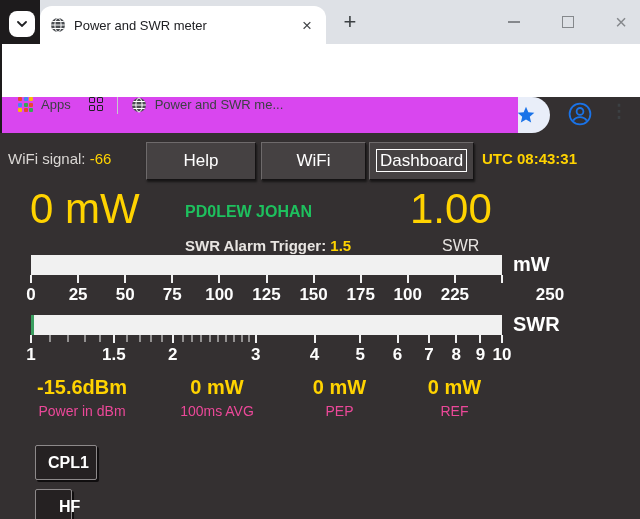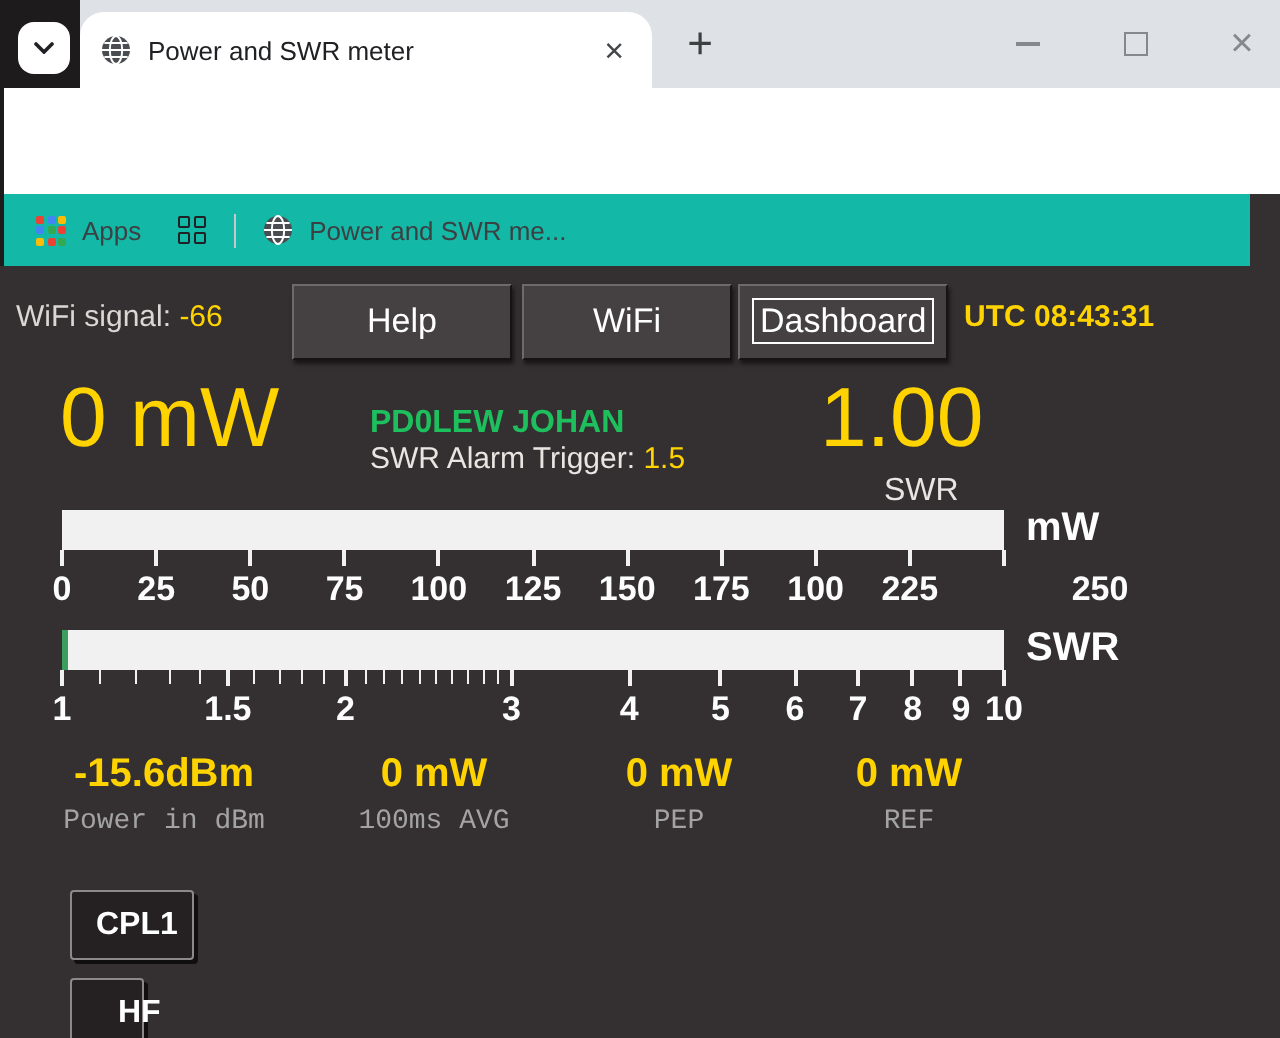--- a/index.html
+++ b/index.html
@@ -34,56 +34,56 @@
   .omnibox{position:absolute;left:124px;top:53px;width:424px;height:36px;border-radius:18px;background:#e9eef9;
     display:flex;align-items:center;}
   .sec-chip{margin-left:7px;height:26px;border-radius:13px;background:#fff;display:flex;align-items:center;
     padding:0 11px;gap:6px;}
   .sec-text{font-size:12.5px;font-weight:700;color:#3c4043;}
   .url-text{font-size:15px;color:#202124;margin-left:10px;flex:1;}
   .star{margin-right:14px;width:20px;height:20px;}
   .profile{position:absolute;left:566px;top:58px;width:24px;height:24px;}
   .kebab{position:absolute;left:608px;top:56px;font-size:18px;color:#3c4043;font-weight:bold;}
   
-  .bookbar{position:absolute;left:0;top:97px;width:625px;height:36px;background:#14b8a6;border-left:2px solid var(--dark);
-    box-sizing:border-box;display:flex;align-items:center;padding-left:16px;}
+  .bookbar{position:absolute;left:0;top:97px;width:518px;height:36px;background:#d946ef;border-left:2px solid var(--dark);
+    box-sizing:border-box;display:flex;padding-left:16px;}
   .appsgrid{display:grid;grid-template-columns:repeat(3,4px);grid-template-rows:repeat(3,4px);gap:1.5px;}
   .appsgrid i{width:4px;height:4px;border-radius:1px;display:block;}
   .bk-label{font-size:13px;color:#3c4043;margin-left:8px;}
   .sq-icon{display:grid;grid-template-columns:repeat(2,6px);grid-template-rows:repeat(2,6px);gap:2px;margin-left:18px;}
   .sq-icon i{display:block;width:6px;height:6px;border:1.5px solid #202124;box-sizing:border-box;border-radius:1px;}
   .bb-divider{width:1px;height:17px;background:#c6c9cc;margin:0 13px 0 14px;}
   
   .page{position:absolute;left:0;top:133px;width:640px;height:386px;background:var(--page-bg,#343031);color:#e8e5e2;}
   .status-text{position:absolute;left:8px;top:17px;font-size:15px;color:#dad7d4;}
   .status-text .val{color:var(--yellow);}
   .utc{position:absolute;left:482px;top:17px;font-size:15px;font-weight:bold;color:var(--yellow);white-space:nowrap;}
   .navbtn{position:absolute;top:9px;height:38px;background:var(--btnface);color:#fff;font-size:17px;
     font-family:"Liberation Sans",sans-serif;
     border:1px solid;border-color:#6e6a6b #151314 #151314 #6e6a6b;box-shadow:1px 2px 2px rgba(0,0,0,.55);}
   .focus-ring{border:1px solid #fff;padding:1px 3px;}
   .big-val{position:absolute;font-size:42px;color:var(--yellow);line-height:42px;white-space:nowrap;}
   .callsign{position:absolute;left:185px;top:70px;font-size:16px;font-weight:bold;color:var(--green);white-space:nowrap;}
-  .alarm{position:absolute;left:185px;top:88px;font-size:15px;color:#e8e5e2;white-space:nowrap;}
+  .alarm{position:absolute;left:185px;top:104px;font-size:15px;color:#e8e5e2;white-space:nowrap;font-weight:bold;}
   .alarm .val{color:var(--yellow);}
   .swr-caption{position:absolute;left:442px;top:104px;font-size:16px;color:#e8e5e2;}
   .meter{position:absolute;left:0;width:640px;height:60px;}
   .meter-bar{position:absolute;left:31px;top:0;width:471px;height:20px;background:#f1f1f1;}
   .meter-fill{position:absolute;left:0;top:0;height:100%;width:0;}
   .meter-unit{position:absolute;left:513px;top:-2px;font-size:20px;font-weight:bold;color:#fff;}
   .meter-scale{position:absolute;left:31px;top:20px;width:471px;height:36px;}
   .tick{position:absolute;top:0;width:2px;height:8px;background:#f1f1f1;transform:translateX(-50%);}
   .tick.minor{width:1px;height:7px;}
   .tick-label{position:absolute;top:10px;transform:translateX(-50%);font-size:17px;font-weight:bold;color:#fdfdfd;white-space:nowrap;}
   .measure-row{position:absolute;left:12px;top:243px;display:flex;}
   .measure{text-align:center;}
   .measure:nth-child(1){width:140px;} .measure:nth-child(2){width:130px;}
   .measure:nth-child(3){width:115px;} .measure:nth-child(4){width:115px;}
   .mval{font-size:20px;font-weight:bold;color:var(--yellow);}
-  .mlab{font-size:14px;color:#a3a3a3;margin-top:4px;font-family:Liberation Mono, monospace;}
+  .mlab{font-size:14px;color:#ec4899;margin-top:4px;}
   .band-row{position:absolute;left:35px;top:312px;display:flex;gap:9px;flex-direction:column;}
   .bandbtn{height:35px;background:#252122;color:#fff;font-size:16px;font-weight:bold;
     font-family:"Liberation Sans",sans-serif;border:1px solid #8d898a;border-radius:2px;
     box-shadow:2px 2px 0 #100e0f;padding:0 12px;}
   .bandbtn:nth-child(1){width:62px;} .bandbtn:nth-child(2){width:33px;padding-left:23px;}
   .bandbtn:nth-child(3){width:53px;} .bandbtn:nth-child(4){width:48px;}
   .bandbtn:nth-child(5){width:60px;} .bandbtn:nth-child(6){width:139px;padding:0 20px;}
   svg{display:block;}
 </style>
 </head>

